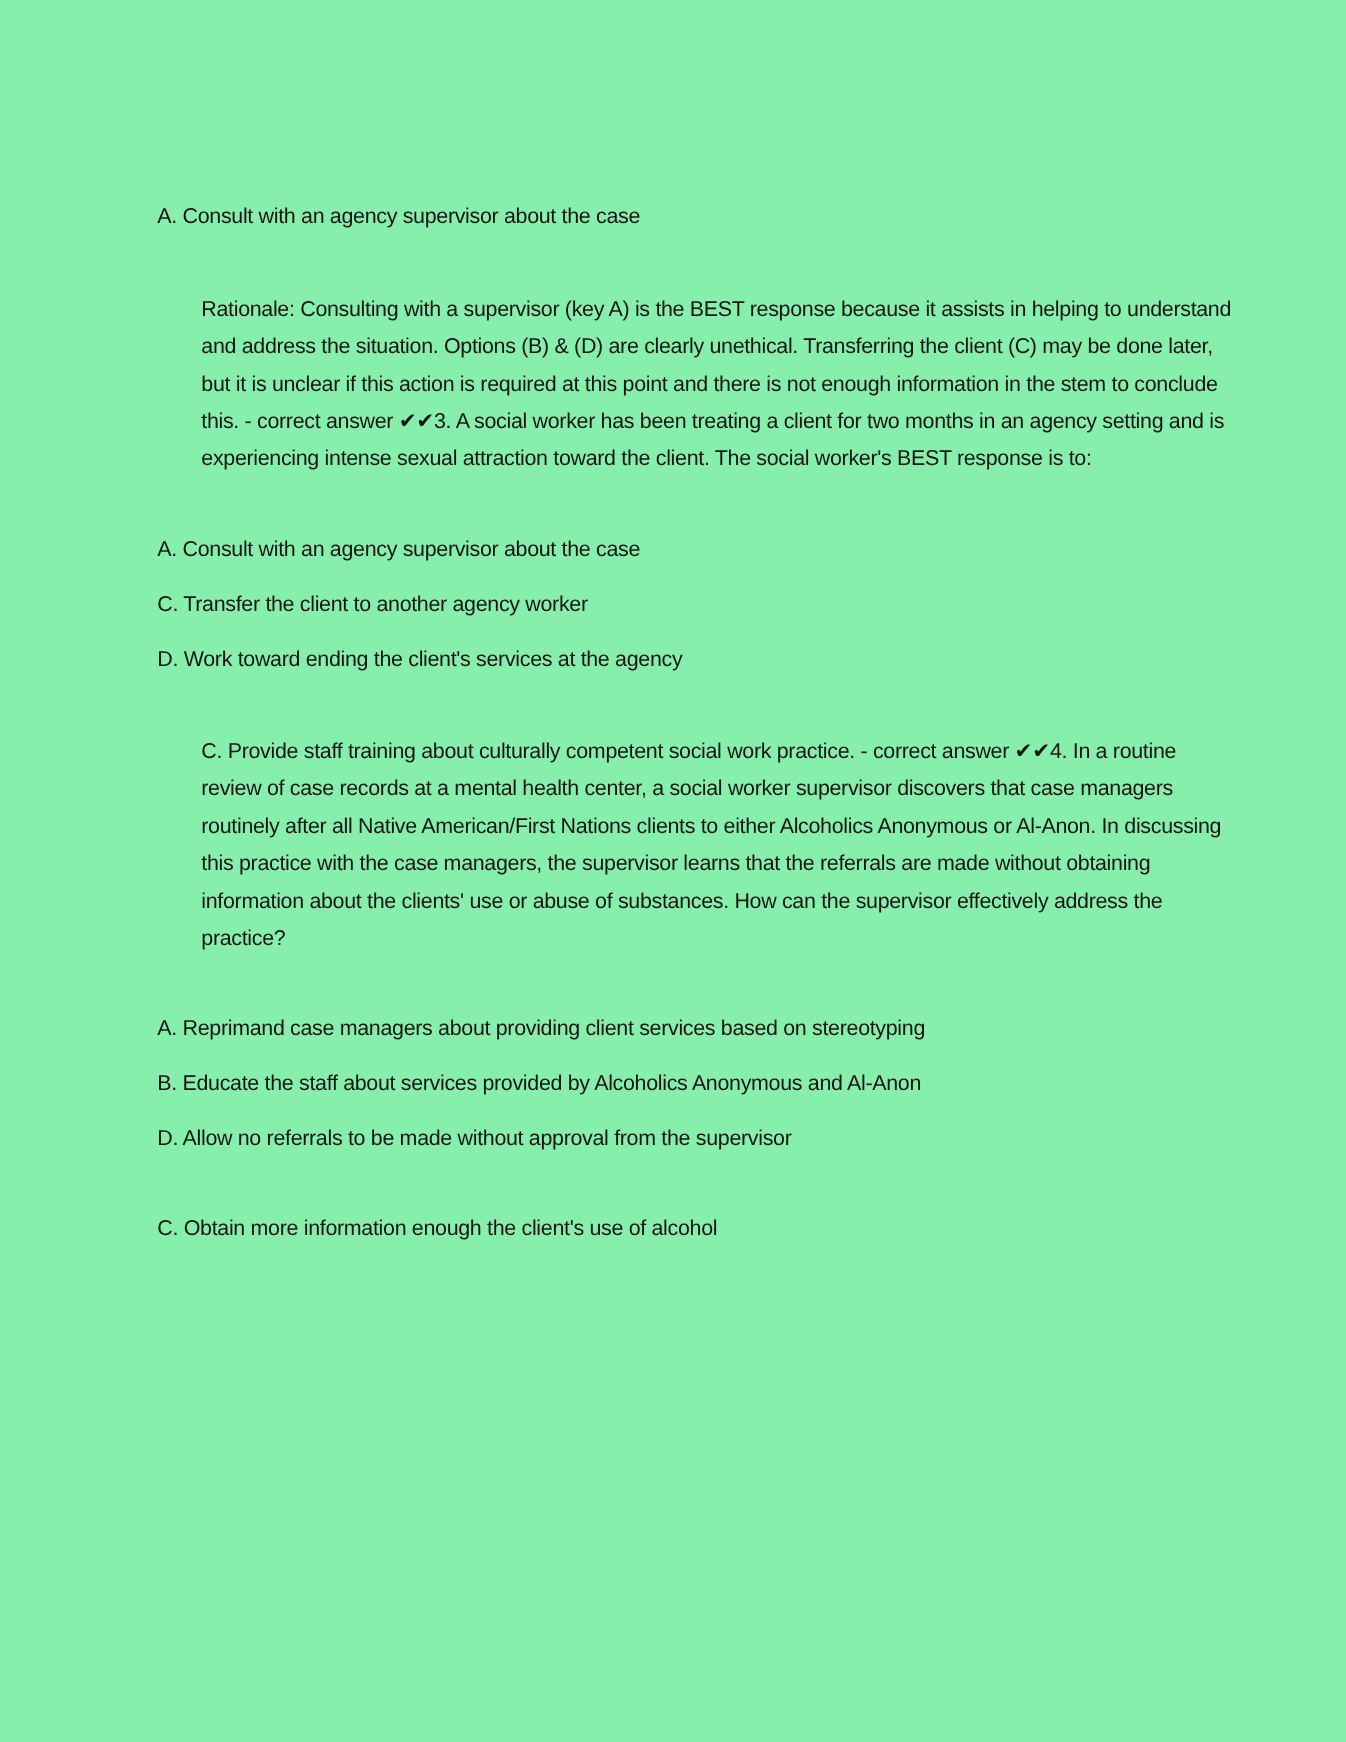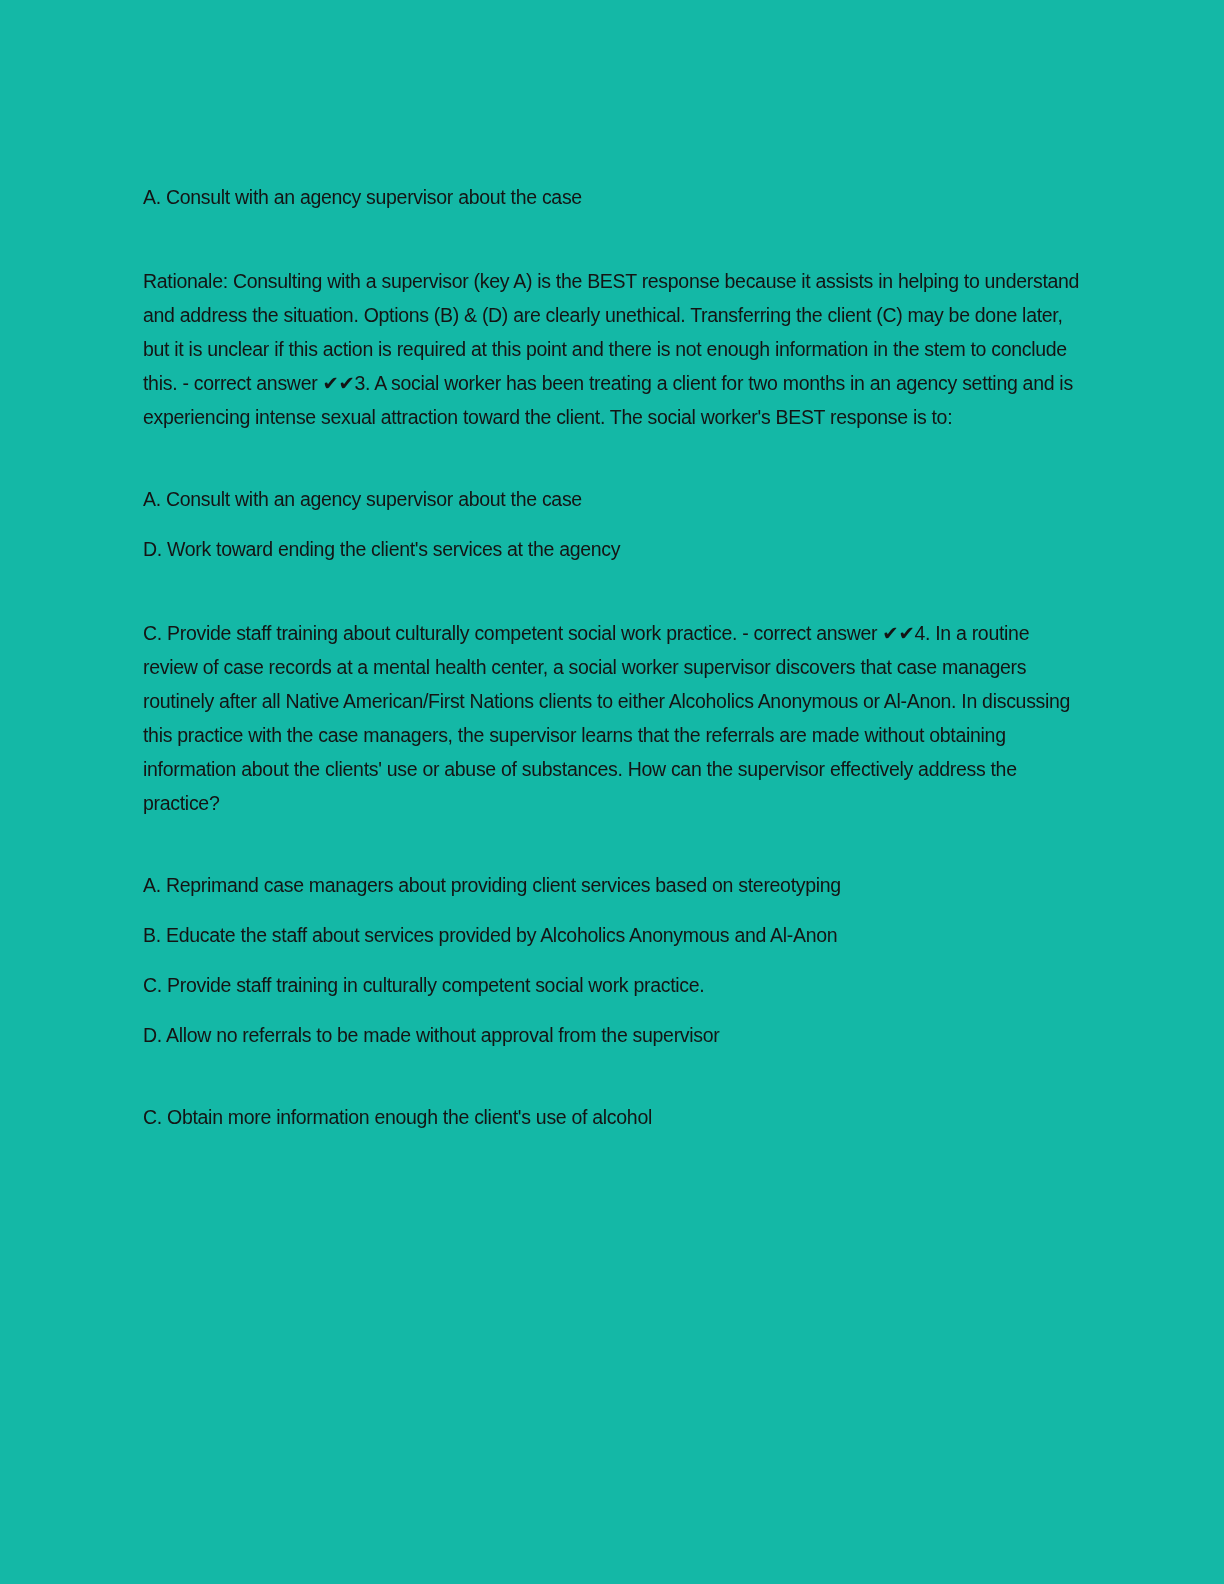--- a/index.html
+++ b/index.html
@@ -4,62 +4,63 @@
 <style>
   html, body {
     margin: 0;
     padding: 0;
     background: #ffffff;
   }
   .page {
     position: relative;
     width: 1224px;
     height: 1584px;
-    background: #14b8a6;
+    background: #86efac;
     overflow: hidden;
     box-sizing: border-box;
     padding: 180px 143px 0 143px;
     font-family: "Liberation Sans", "DejaVu Sans", sans-serif;
     font-size: 19.5px;
     letter-spacing: -0.3px;
     color: #141414;
   }
   .para {
     width: 938px;
     margin: 0 0 16px 0;
     line-height: 34px;
     white-space: normal;
   }
   .spacer-top {
     margin-top: 48px;
   }
   .spacer-top-lg {
     margin-top: 50px;
+    margin-left: 40px;
   }
 </style>
 </head>
 <body>
 
 <div class="page">
 
   <p class="para">A. Consult with an agency supervisor about the case</p>
 
   <p class="para spacer-top-lg">Rationale: Consulting with a supervisor (key A) is the BEST response because it assists in helping to understand and address the situation. Options (B) &amp; (D) are clearly unethical. Transferring the client (C) may be done later, but it is unclear if this action is required at this point and there is not enough information in the stem to conclude this. - correct answer ✔✔3. A social worker has been treating a client for two months in an agency setting and is experiencing intense sexual attraction toward the client. The social worker's BEST response is to:</p>
 
   <p class="para spacer-top">A. Consult with an agency supervisor about the case</p>
 
 
+  <p class="para">C. Transfer the client to another agency worker</p>
 
   <p class="para">D. Work toward ending the client's services at the agency</p>
 
   <p class="para spacer-top-lg">C. Provide staff training about culturally competent social work practice. - correct answer ✔✔4. In a routine review of case records at a mental health center, a social worker supervisor discovers that case managers routinely after all Native American/First Nations clients to either Alcoholics Anonymous or Al-Anon. In discussing this practice with the case managers, the supervisor learns that the referrals are made without obtaining information about the clients' use or abuse of substances. How can the supervisor effectively address the practice?</p>
 
   <p class="para spacer-top">A. Reprimand case managers about providing client services based on stereotyping</p>
 
   <p class="para">B. Educate the staff about services provided by Alcoholics Anonymous and Al-Anon</p>
 
-  <p class="para">C. Provide staff training in culturally competent social work practice.</p>
 
   <p class="para">D. Allow no referrals to be made without approval from the supervisor</p>
 
   <p class="para spacer-top">C. Obtain more information enough the client's use of alcohol</p>
 
 </div>
 
 </body></html>

